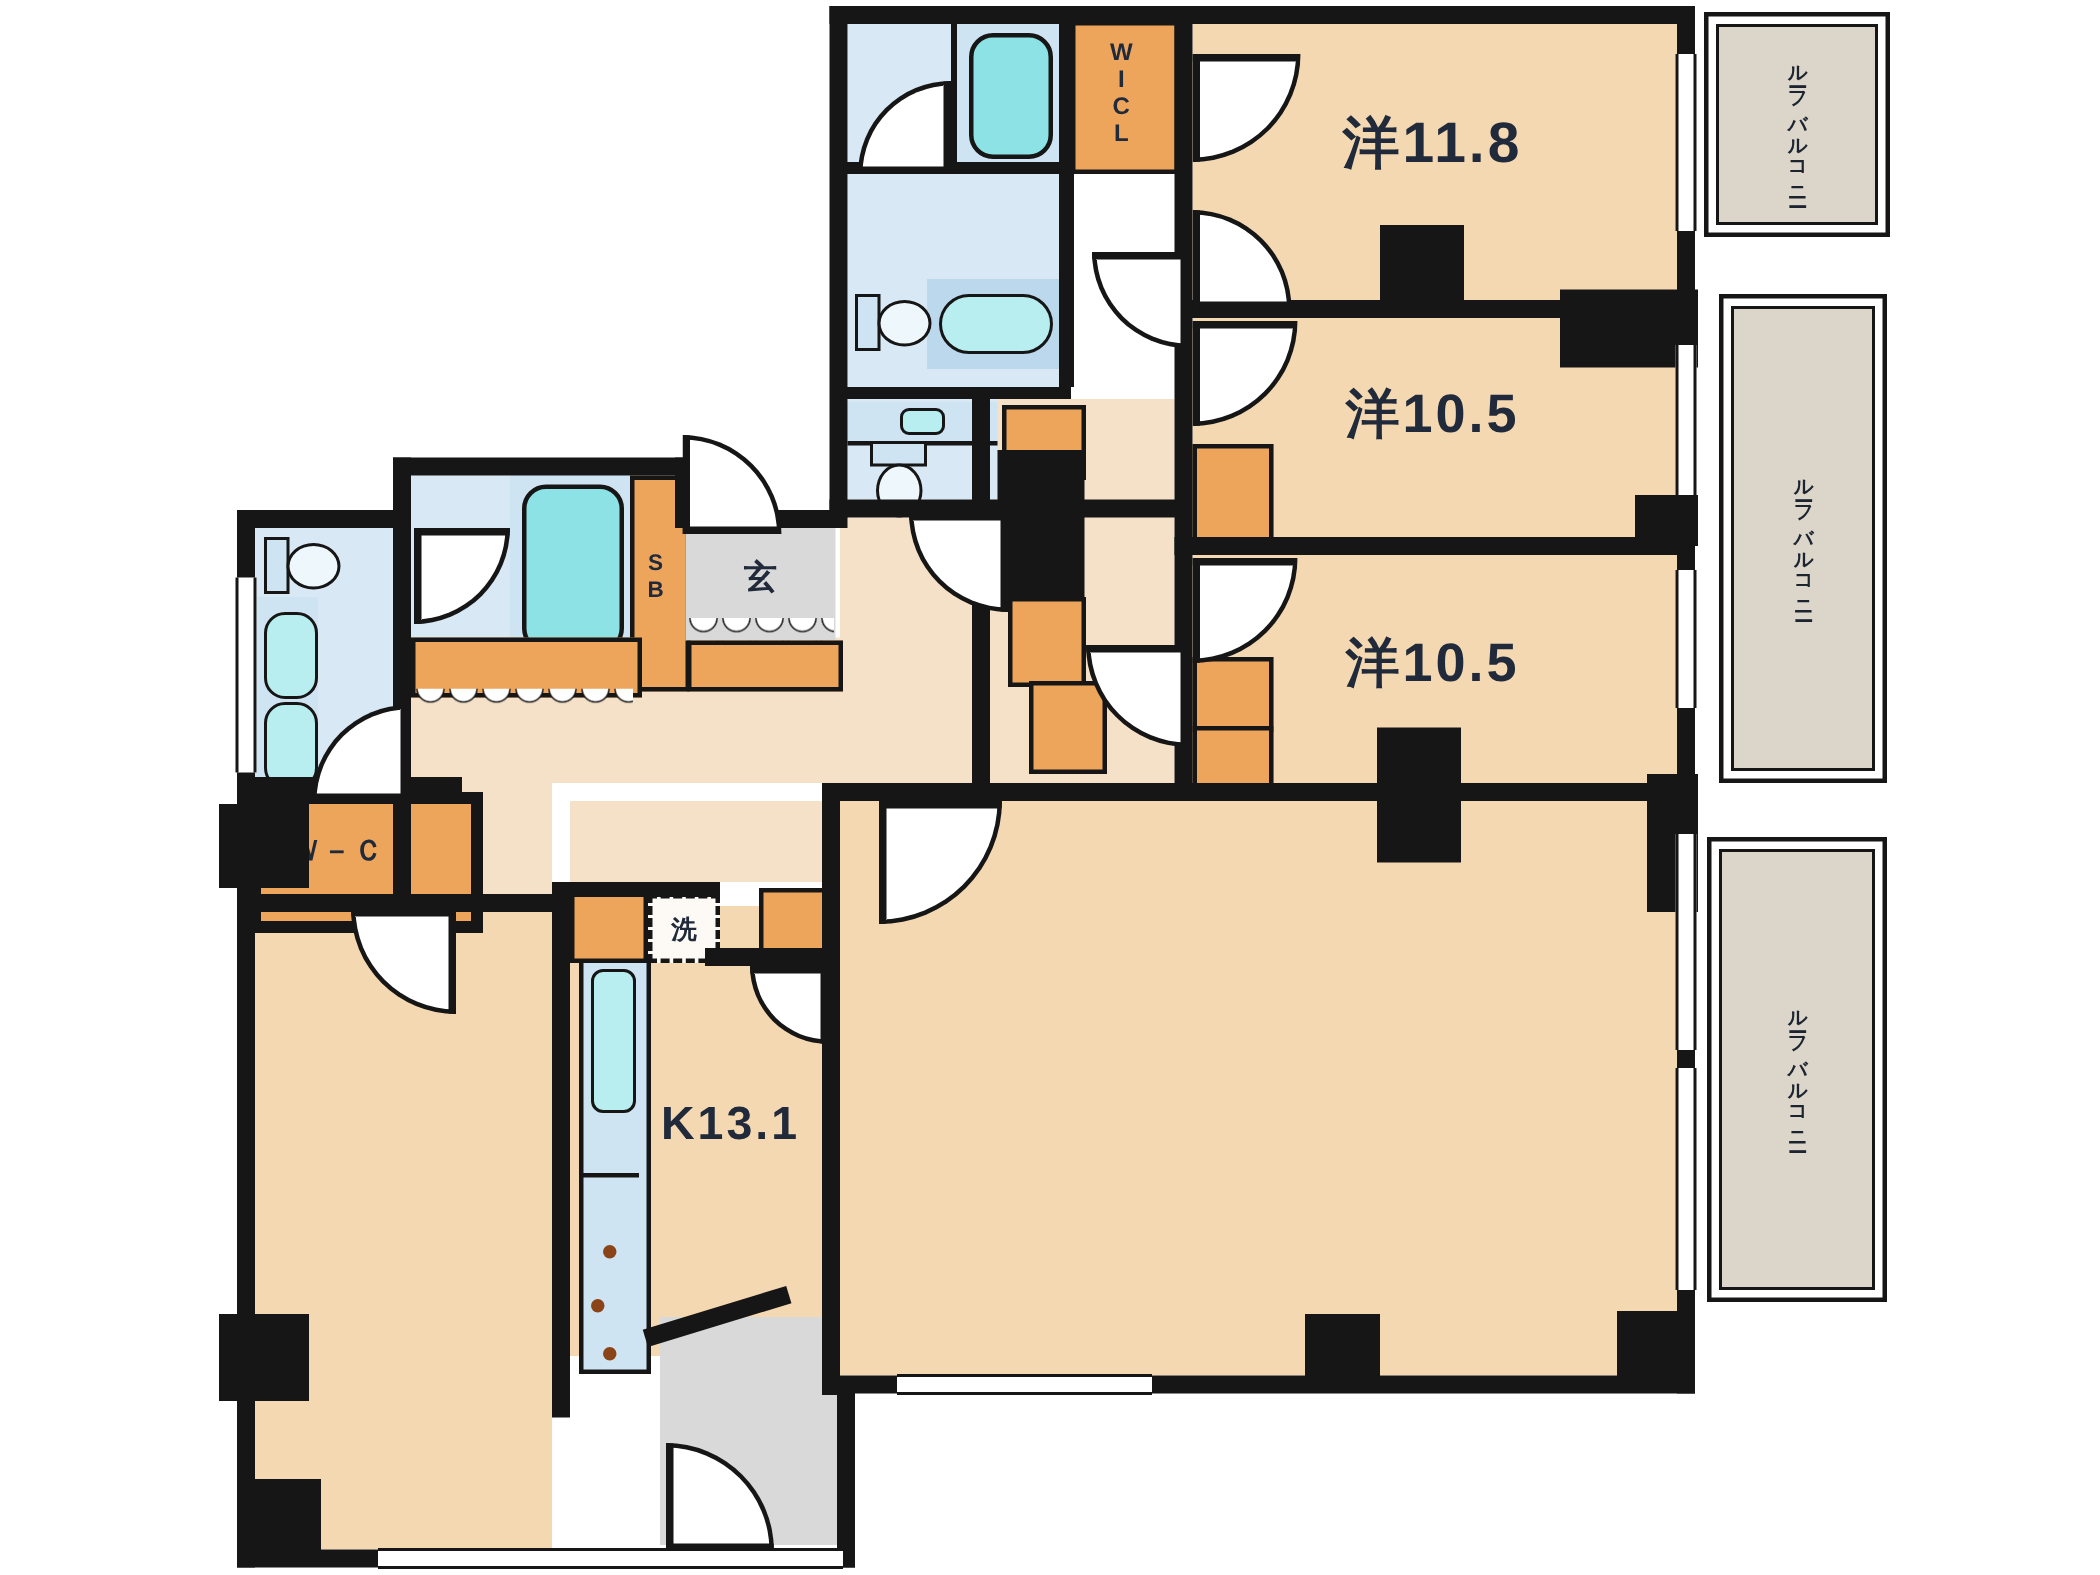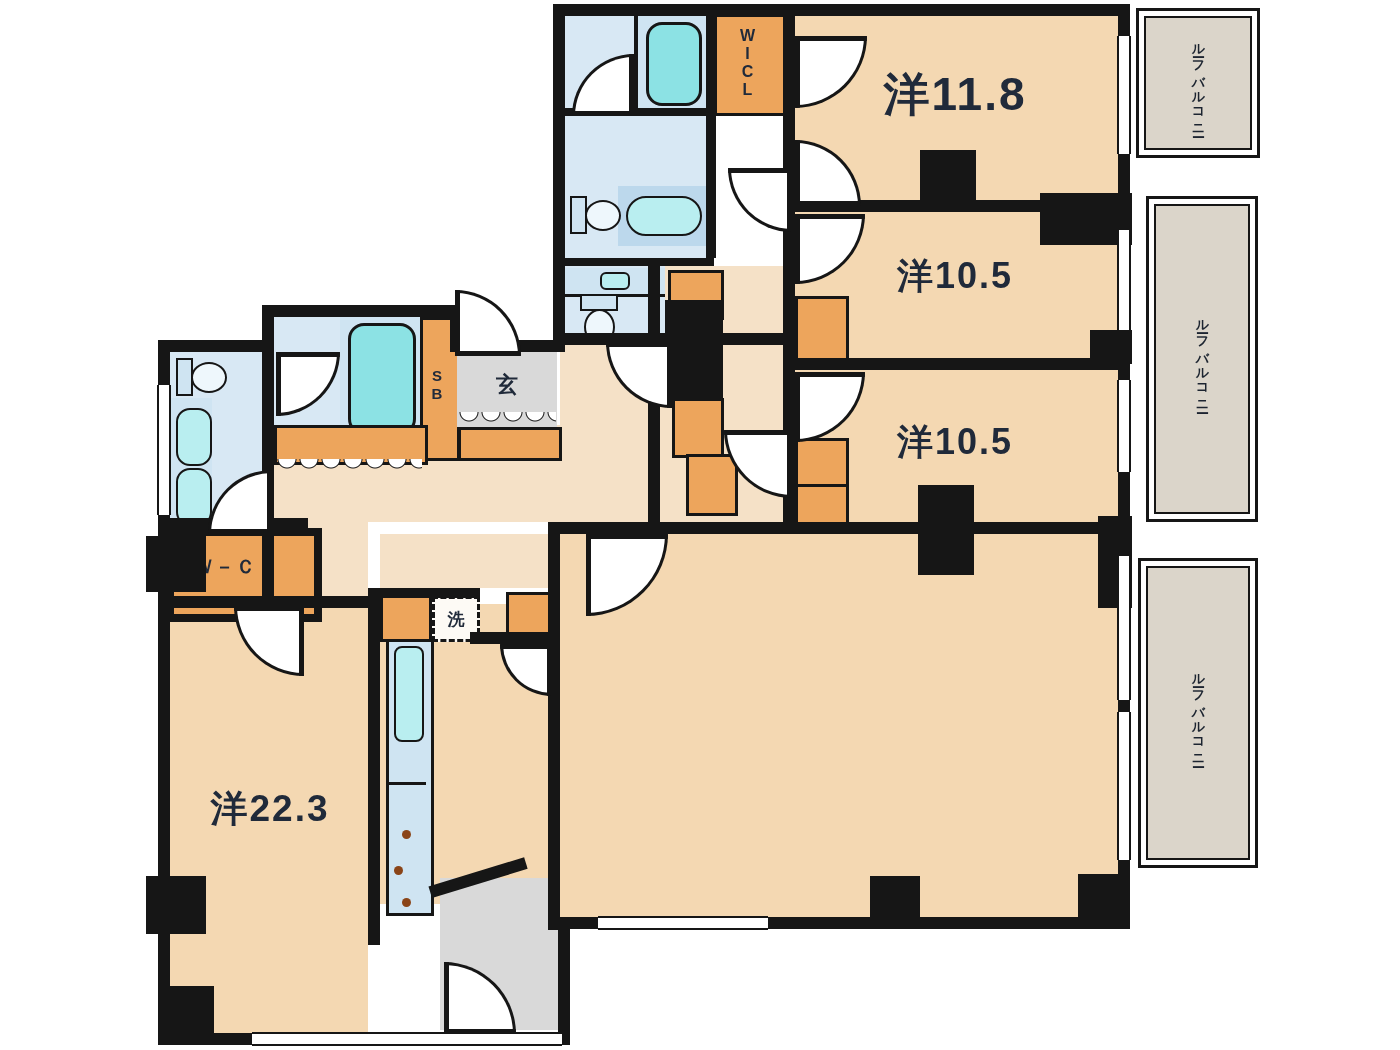--- a/index.html
+++ b/index.html
@@ -189,24 +189,24 @@
   <div class="door d-tl" style="left:572px;top:54px;width:54px;height:54px;"></div>
   <div class="door d-br" style="left:276px;top:352px;width:56px;height:56px;"></div>
   <div class="door d-tl" style="left:208px;top:470px;width:56px;height:56px;"></div>
   <div class="door d-bl" style="left:234px;top:606px;width:62px;height:62px;"></div>
   <div class="door d-br" style="left:586px;top:534px;width:74px;height:74px;"></div>
   <div class="door d-tr" style="left:455px;top:290px;width:58px;height:58px;"></div>
   <div class="door d-tr" style="left:444px;top:962px;width:64px;height:64px;"></div>
   <div class="door d-bl" style="left:500px;top:644px;width:44px;height:44px;"></div>
   <div class="door d-bl" style="left:728px;top:168px;width:56px;height:56px;"></div>
 
-  <div class="lbl" style="left:795px;top:60px;width:320px;height:70px;font-size:46px;text-align:right;">洋11.8</div>
+  <div class="lbl" style="left:795px;top:60px;width:320px;height:70px;font-size:38px;text-align:right;">洋11.8</div>
   <div class="lbl" style="left:795px;top:246px;width:320px;height:60px;font-size:36px;">洋10.5</div>
   <div class="lbl" style="left:795px;top:412px;width:320px;height:60px;font-size:36px;">洋10.5</div>
-  <div class="lbl" style="left:168px;top:778px;width:204px;height:62px;font-size:37px;">洋22.3</div>
+  <div class="lbl" style="left:412px;top:722px;width:150px;height:54px;font-size:31px;">K13.1</div>
 
   <div class="balc" style="left:1136px;top:8px;width:124px;height:150px;">
     <div class="inner vtext">ルーフバルコニー</div>
   </div>
   <div class="balc" style="left:1146px;top:196px;width:112px;height:326px;">
     <div class="inner vtext">ルーフバルコニー</div>
   </div>
   <div class="balc" style="left:1138px;top:558px;width:120px;height:310px;">
     <div class="inner vtext">ルーフバルコニー</div>
   </div>

